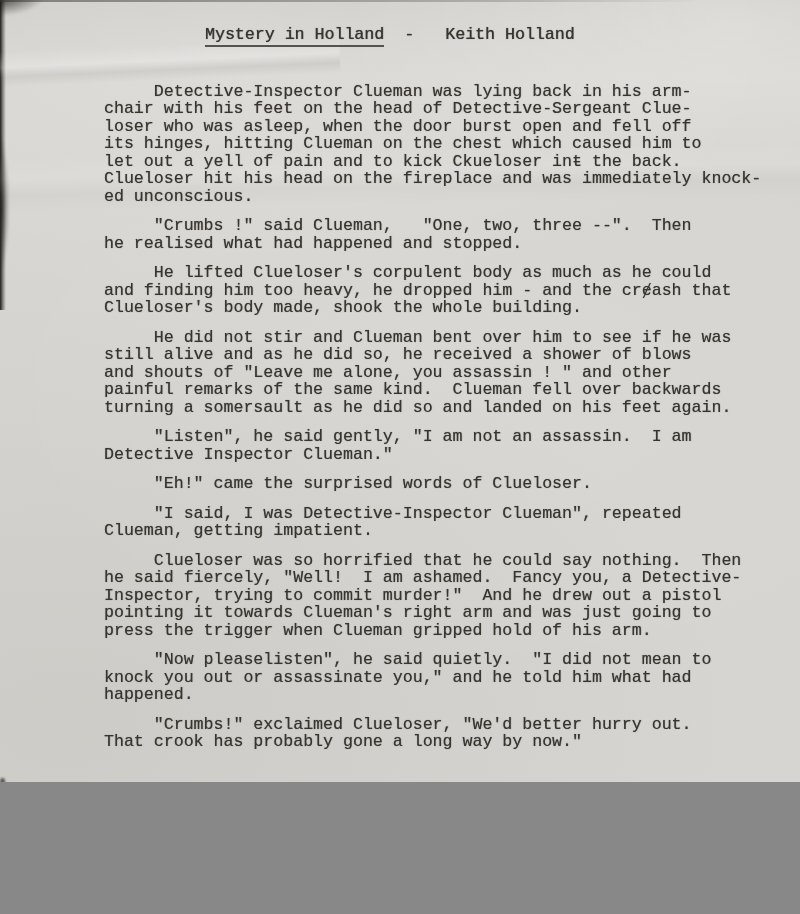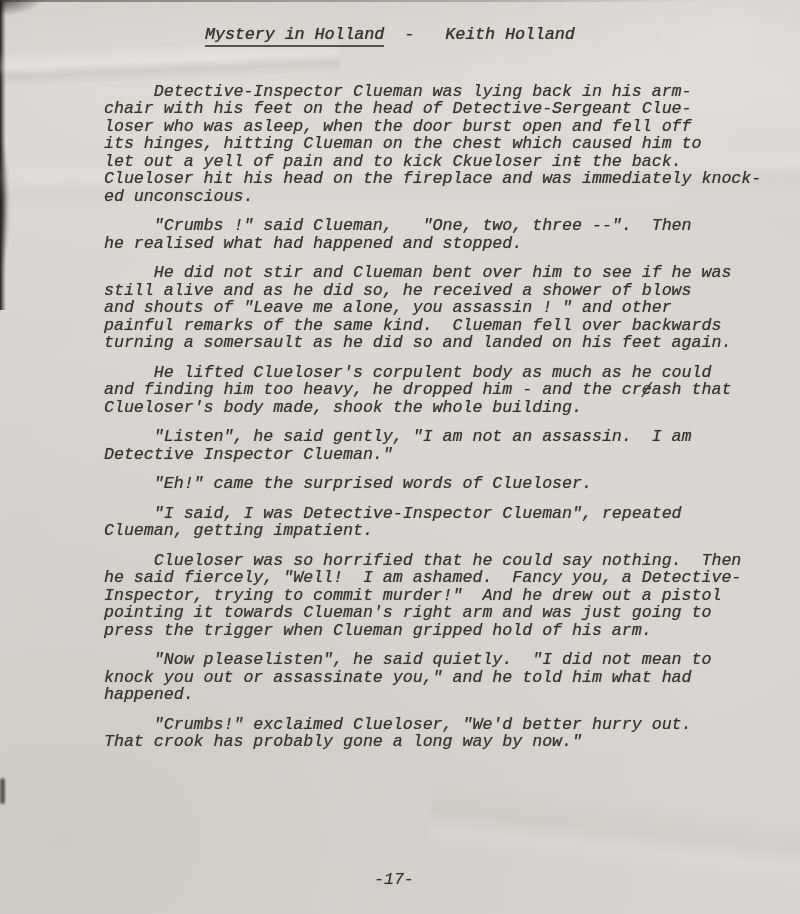--- a/index.html
+++ b/index.html
@@ -1,32 +1,31 @@
 <!DOCTYPE html>
 <html><head>
 <meta charset="utf-8">
 <style>
   html, body { margin: 0; padding: 0; background: #888; }
   .page {
     position: relative;
     width: 800px;
-    height: 914px;
+    height: 782px;
     overflow: hidden;
     background-color: #d6d5d1;
     background-image:
       radial-gradient(120% 55% at 28% 6%, rgba(255,255,255,0.18), transparent 60%),
       radial-gradient(90% 40% at 92% 3%, rgba(255,255,255,0.28), transparent 55%),
       radial-gradient(140% 90% at 8% 92%, rgba(122,120,113,0.10), transparent 60%),
       radial-gradient(100% 60% at 60% 50%, rgba(255,255,255,0.06), transparent 70%),
       linear-gradient(180deg, rgba(128,126,118,0.10), rgba(128,126,118,0) 10%);
     font-family: "Liberation Mono", "DejaVu Sans Mono", monospace;
     font-size: 16.6px;
     line-height: 17.5px;
     color: #38352f;
-    font-style: italic;
   }
   .content {
     position: relative;
     padding: 26px 30px 0 104px;
     z-index: 2;
   }
   .content p {
     margin: 0 0 12px 0;
     white-space: pre;
     text-shadow: 0 0 1px rgba(56,53,47,0.55), 0.4px 0.4px 0 rgba(56,53,47,0.18);
@@ -115,28 +114,28 @@
 
     <p>     Detective-Inspector Clueman was lying back in his arm-
 chair with his feet on the head of Detective-Sergeant Clue-
 loser who was asleep, when the door burst open and fell off
 its hinges, hitting Clueman on the chest which caused him to
 let out a yell of pain and to kick Ckueloser inŧ the back.
 Clueloser hit his head on the fireplace and was immediately knock-
 ed unconscious.</p>
     <p>     "Crumbs !" said Clueman,   "One, two, three --".  Then
 he realised what had happened and stopped.</p>
+    <p>     He lifted Clueloser's corpulent body as much as he could
+and finding him too heavy, he dropped him - and the crɇash that
+Clueloser's body made, shook the whole building.</p>
     <p>     He did not stir and Clueman bent over him to see if he was
 still alive and as he did so, he received a shower of blows
 and shouts of "Leave me alone, you assassin ! " and other
 painful remarks of the same kind.  Clueman fell over backwards
 turning a somersault as he did so and landed on his feet again.</p>
-    <p>     He lifted Clueloser's corpulent body as much as he could
-and finding him too heavy, he dropped him - and the crɇash that
-Clueloser's body made, shook the whole building.</p>
     <p>     "Listen", he said gently, "I am not an assassin.  I am
 Detective Inspector Clueman."</p>
     <p>     "Eh!" came the surprised words of Clueloser.</p>
     <p>     "I said, I was Detective-Inspector Clueman", repeated
 Clueman, getting impatient.</p>
     <p>     Clueloser was so horrified that he could say nothing.  Then
 he said fiercely, "Well!  I am ashamed.  Fancy you, a Detective-
 Inspector, trying to commit murder!"  And he drew out a pistol
 pointing it towards Clueman's right arm and was just going to
 press the trigger when Clueman gripped hold of his arm.</p>

